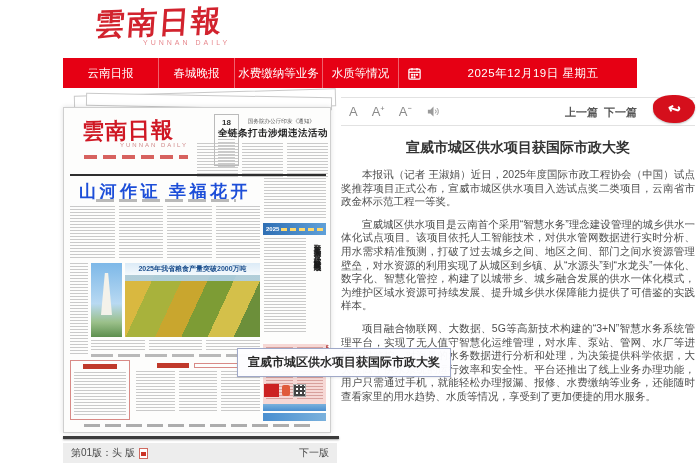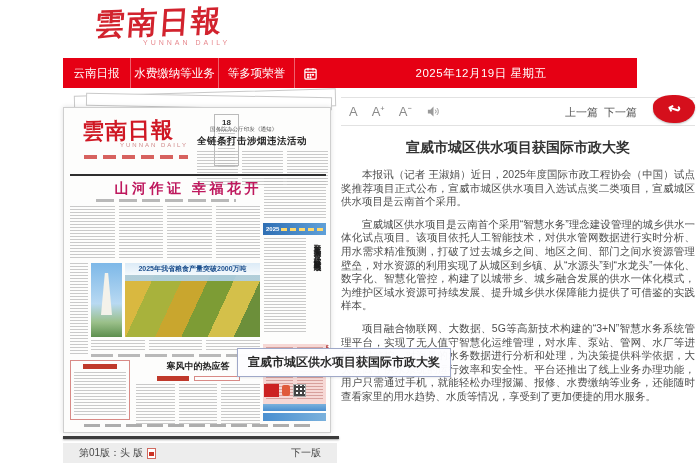--- a/index.html
+++ b/index.html
@@ -11,21 +11,21 @@
   .logo { position:absolute; left:95px; top:2px; width:160px; height:54px; cursor:pointer; }
   .logo-zh { font-family:"DejaVu Serif", serif; font-weight:bold; color:#d2232e;
     font-size:30px; letter-spacing:2px; transform:skewX(-6deg) rotate(-2deg); line-height:40px; }
   .logo-en { font-size:7px; color:#d2232e; opacity:.55; letter-spacing:3px; margin-left:48px; margin-top:-3px; }
 
   
   .topnav { position:absolute; left:63px; top:58px; width:574px; height:30px;
     background:#e60014; display:flex; align-items:stretch; color:#fff; font-size:11.5px; }
   .nav-item { display:flex; align-items:center; justify-content:center;
     border-right:1px solid rgba(255,255,255,.38); color:#fff; text-decoration:none; cursor:pointer; }
-  .ni0{width:68px}.ni1{width:76px}.ni2{width:88px}.ni3{width:68px}.ni4{width:76px}
+  .ni0{width:96px}.ni1{width:76px}.ni2{width:88px}.ni3{width:68px}.ni4{width:76px}
   .nav-cal { width:30px; display:flex; align-items:center; justify-content:center; cursor:pointer; }
   .nav-date { flex:1; display:flex; align-items:center; justify-content:center; letter-spacing:.5px; }
 
   
   .sheet { position:absolute; background:#fff; border:1px solid #c9c9c9; z-index:1; }
   .sheet1 { left:74px; top:92px; width:262px; height:18px; transform:rotate(-1.6deg); }
   .sheet2 { left:86px; top:95px; width:246px; height:13px; transform:rotate(1.1deg); }
   .stack-bottom { position:absolute; left:63px; top:436px; width:276px; height:2.5px;
     background:#3c3c3c; z-index:3; box-shadow:0 1px 2px rgba(0,0,0,.35); }
 
@@ -39,28 +39,28 @@
   .c { flex:1; }
 
   .mast-zh { position:absolute; left:18px; top:8px; font-family:"DejaVu Serif", serif; font-weight:bold;
     color:#cf1824; font-size:22px; letter-spacing:1px; transform:rotate(-1deg); }
   .mast-en { position:absolute; left:56px; top:34px; font-size:6px; color:#cf8a8a; letter-spacing:2px; }
   .tagline { position:absolute; left:20px; top:47px; width:104px; height:4px;
     background:repeating-linear-gradient(90deg,#d7625f 0 13px,transparent 13px 19px); }
   .datebox { position:absolute; left:150px; top:6px; width:25px; height:52px; border:1px solid #bbb; }
   .datebox .day { text-align:center; font-size:8px; font-weight:bold; color:#333; margin-top:3px; }
   .datebox .dlines { margin:3px 3px 0 3px; height:38px; }
-  .tr-article { position:absolute; left:133px; top:16px; width:131px; text-align:left; }
+  .tr-article { position:absolute; left:133px; top:8px; width:131px; text-align:right; }
   .kicker { font-size:7px; color:#555; transform:scale(.8); white-space:nowrap; }
   .tr-headline { font-size:9.5px; font-weight:bold; color:#1d1d1d; letter-spacing:.5px; margin-top:1px; }
   .tr-cols { margin-top:3px; height:34px; }
 
   .mast-rule { position:absolute; left:6px; top:66px; width:256px; height:1.5px; background:#2e2e2e; }
-  .main-headline { position:absolute; left:4px; top:72px; width:194px; text-align:right;
-    font-size:14px; font-weight:bold; color:#be185d; letter-spacing:3.5px; }
+  .main-headline { position:absolute; left:4px; top:72px; width:194px; text-align:center;
+    font-size:17px; font-weight:bold; color:#1d4ed8; letter-spacing:3.5px; }
   .sub-line { position:absolute; left:32px; top:91px; width:140px; height:2.5px;
     background:repeating-linear-gradient(90deg,#b9b9b9 0 18px,transparent 18px 23px); }
   .cols-main { position:absolute; left:6px; top:98px; width:190px; height:52px; }
 
   .sb-top { position:absolute; left:200px; top:70px; width:62px; height:42px; }
   .sb-banner { position:absolute; left:199px; top:115px; width:63px; height:12px;
     background:linear-gradient(90deg,#2f6fb4,#5fa0d8); color:#fff; font-size:6px; font-weight:bold;
     display:flex; align-items:center; padding-left:3px; gap:2px; }
   .sb-banner .bstub { flex:1; height:3px; margin-right:3px;
     background:repeating-linear-gradient(90deg,#ffd86b 0 6px,transparent 6px 9px); }
@@ -108,37 +108,37 @@
   .red-mark { width:8px; height:11px; background:#e05a3a; border-radius:2px; }
   .qr { width:13px; height:13px; border:1px solid #aaa;
     background-image:repeating-linear-gradient(0deg,#444 0 2px,transparent 2px 4px),
       repeating-linear-gradient(90deg,#444 0 2px,#fff 2px 4px); }
   .paper-footer { position:absolute; left:20px; top:316px; width:228px; height:2.5px;
     background:repeating-linear-gradient(90deg,#adadad 0 16px,transparent 16px 21px); }
 
   
   .edition-bar { position:absolute; left:63px; top:443px; width:274px; height:20px;
     background:#ededed; display:flex; align-items:center; justify-content:space-between;
-    padding:0 16px; font-size:10px; color:#4a4a4a; z-index:3; }
+    padding:0 8px; font-size:10px; color:#4a4a4a; z-index:3; }
   .edition-left { display:flex; align-items:center; gap:4px; cursor:pointer; }
   .pdf-icon { width:9px; height:11px; background:#fff; border:1px solid #d06a60; position:relative; }
   .pdf-icon::after { content:""; position:absolute; left:1px; top:3px; width:5px; height:4px;
     background:#cc3326; }
   .next-page { cursor:pointer; }
 
   
   .article-col { position:absolute; left:341px; top:97px; width:354px; }
   .toolbar { position:relative; height:29px; border-top:1px solid #e2e2e2; border-bottom:1px solid #e2e2e2;
     display:flex; align-items:center; }
   .tb-btn { color:#8a8a8a; font-size:13px; margin-left:14px; cursor:pointer; line-height:27px; }
   .tb-btn:first-child { margin-left:8px; }
   .tb-speaker { margin-left:14px; cursor:pointer; display:flex; align-items:center; }
   .pager { position:absolute; right:58px; top:0; height:29px; display:flex; align-items:center; gap:6px;
     font-size:11px; color:#555; }
-  .pager span { cursor:pointer; }
+  .pager span { cursor:pointer;font-weight:bold; }
   .back-btn { position:absolute; right:0; top:-3px; width:42px; height:28px; background:#d50f1c;
     border-radius:50% 50% 48% 52% / 42% 46% 60% 54%; display:flex; align-items:center; justify-content:center;
     cursor:pointer; box-shadow:0 1px 2px rgba(0,0,0,.25); }
   .back-glyph { color:#fff; font-size:15px; font-weight:bold; transform:rotate(18deg); }
 
   .article-title { margin-top:13px; text-align:center; font-size:14px; font-weight:bold; color:#333; }
   .article-body { margin-top:11px; }
   .article-body p { font-size:10.5px; line-height:13.6px; color:#4d4d4d; text-align:justify;
     text-indent:2em; margin-bottom:9px; }
 
@@ -153,22 +153,23 @@
 
 <div class="viewport">
 
   <div class="logo">
     <div class="logo-zh">雲南日報</div>
     <div class="logo-en">YUNNAN DAILY</div>
   </div>
 
   <nav class="topnav">
     <a class="nav-item ni0">云南日报</a>
+    <a class="nav-item ni1">春城晚报</a>
     <a class="nav-item ni2">水费缴纳等业务</a>
-    <a class="nav-item ni4">等多项荣誉</a>
+    <a class="nav-item ni4">水质等情况</a>
     <span class="nav-cal">
       <svg width="15" height="15" viewBox="0 0 24 24" fill="none" stroke="#ffffff" stroke-width="2">
         <rect x="3" y="5" width="18" height="16" rx="2"></rect>
         <line x1="3" y1="10" x2="21" y2="10"></line>
         <line x1="8" y1="3" x2="8" y2="7"></line>
         <line x1="16" y1="3" x2="16" y2="7"></line>
         <circle cx="8" cy="14" r="0.8" fill="#fff"></circle>
         <circle cx="12" cy="14" r="0.8" fill="#fff"></circle>
         <circle cx="16" cy="14" r="0.8" fill="#fff"></circle>
         <circle cx="8" cy="18" r="0.8" fill="#fff"></circle>
@@ -242,21 +243,20 @@
         <div class="c sim"></div>
         <div class="c sim"></div>
     </div>
     <div class="wide-line"></div>
 
     <div class="bl-box">
       <div class="chip"></div>
       <div class="sim" style="height:44px;"></div>
     </div>
     <div class="bm">
-      <div class="bm-headline">寒风中的热应答</div>
       <div class="bm-chips">
         <div class="chip-solid"></div>
           <div class="chip-line"></div>
       </div>
       <div class="bm-cols cols">
         <div class="c sim"></div>
           <div class="c sim"></div>
           <div class="c sim"></div>
       </div>
     </div>
@@ -295,21 +295,21 @@
         <span>下一篇</span>
       </span>
       <span class="back-btn">
         <span class="back-glyph">↩</span>
       </span>
     </div>
 
     <h1 class="article-title">宣威市城区供水项目获国际市政大奖</h1>
 
     <div class="article-body">
-      <p>本报讯（记者 王淑娟）近日，2025年度国际市政工程协会（中国）试点奖推荐项目正式公布，宣威市城区供水项目入选试点奖二类项目，宣威城区供水项目是云南首个采用。</p>
+      <p>本报讯（记者 王淑娟）近日，2025年度国际市政工程协会（中国）试点奖推荐项目正式公布，宣威市城区供水项目入选试点奖二类项目，云南省市政金杯示范工程一等奖。</p>
       <p>宣威城区供水项目是云南首个采用“智慧水务”理念建设管理的城乡供水一体化试点项目。该项目依托人工智能技术，对供水管网数据进行实时分析、用水需求精准预测，打破了过去城乡之间、地区之间、部门之间水资源管理壁垒，对水资源的利用实现了从城区到乡镇、从“水源头”到“水龙头”一体化、数字化、智慧化管控，构建了以城带乡、城乡融合发展的供水一体化模式，为维护区域水资源可持续发展、提升城乡供水保障能力提供了可借鉴的实践样本。</p>
       <p>项目融合物联网、大数据、5G等高新技术构建的“3+N”智慧水务系统管理平台，实现了无人值守智慧化运维管理，对水库、泵站、管网、水厂等进行实时监控，对海量的水务数据进行分析和处理，为决策提供科学依据，大大提高了供水系统的运行效率和安全性。平台还推出了线上业务办理功能，用户只需通过手机，就能轻松办理报漏、报修、水费缴纳等业务，还能随时查看家里的用水趋势、水质等情况，享受到了更加便捷的用水服务。</p>
     </div>
   </div>
 
   <div class="tooltip">宣威市城区供水项目获国际市政大奖</div>
 
 </div>
 
 </body></html>

